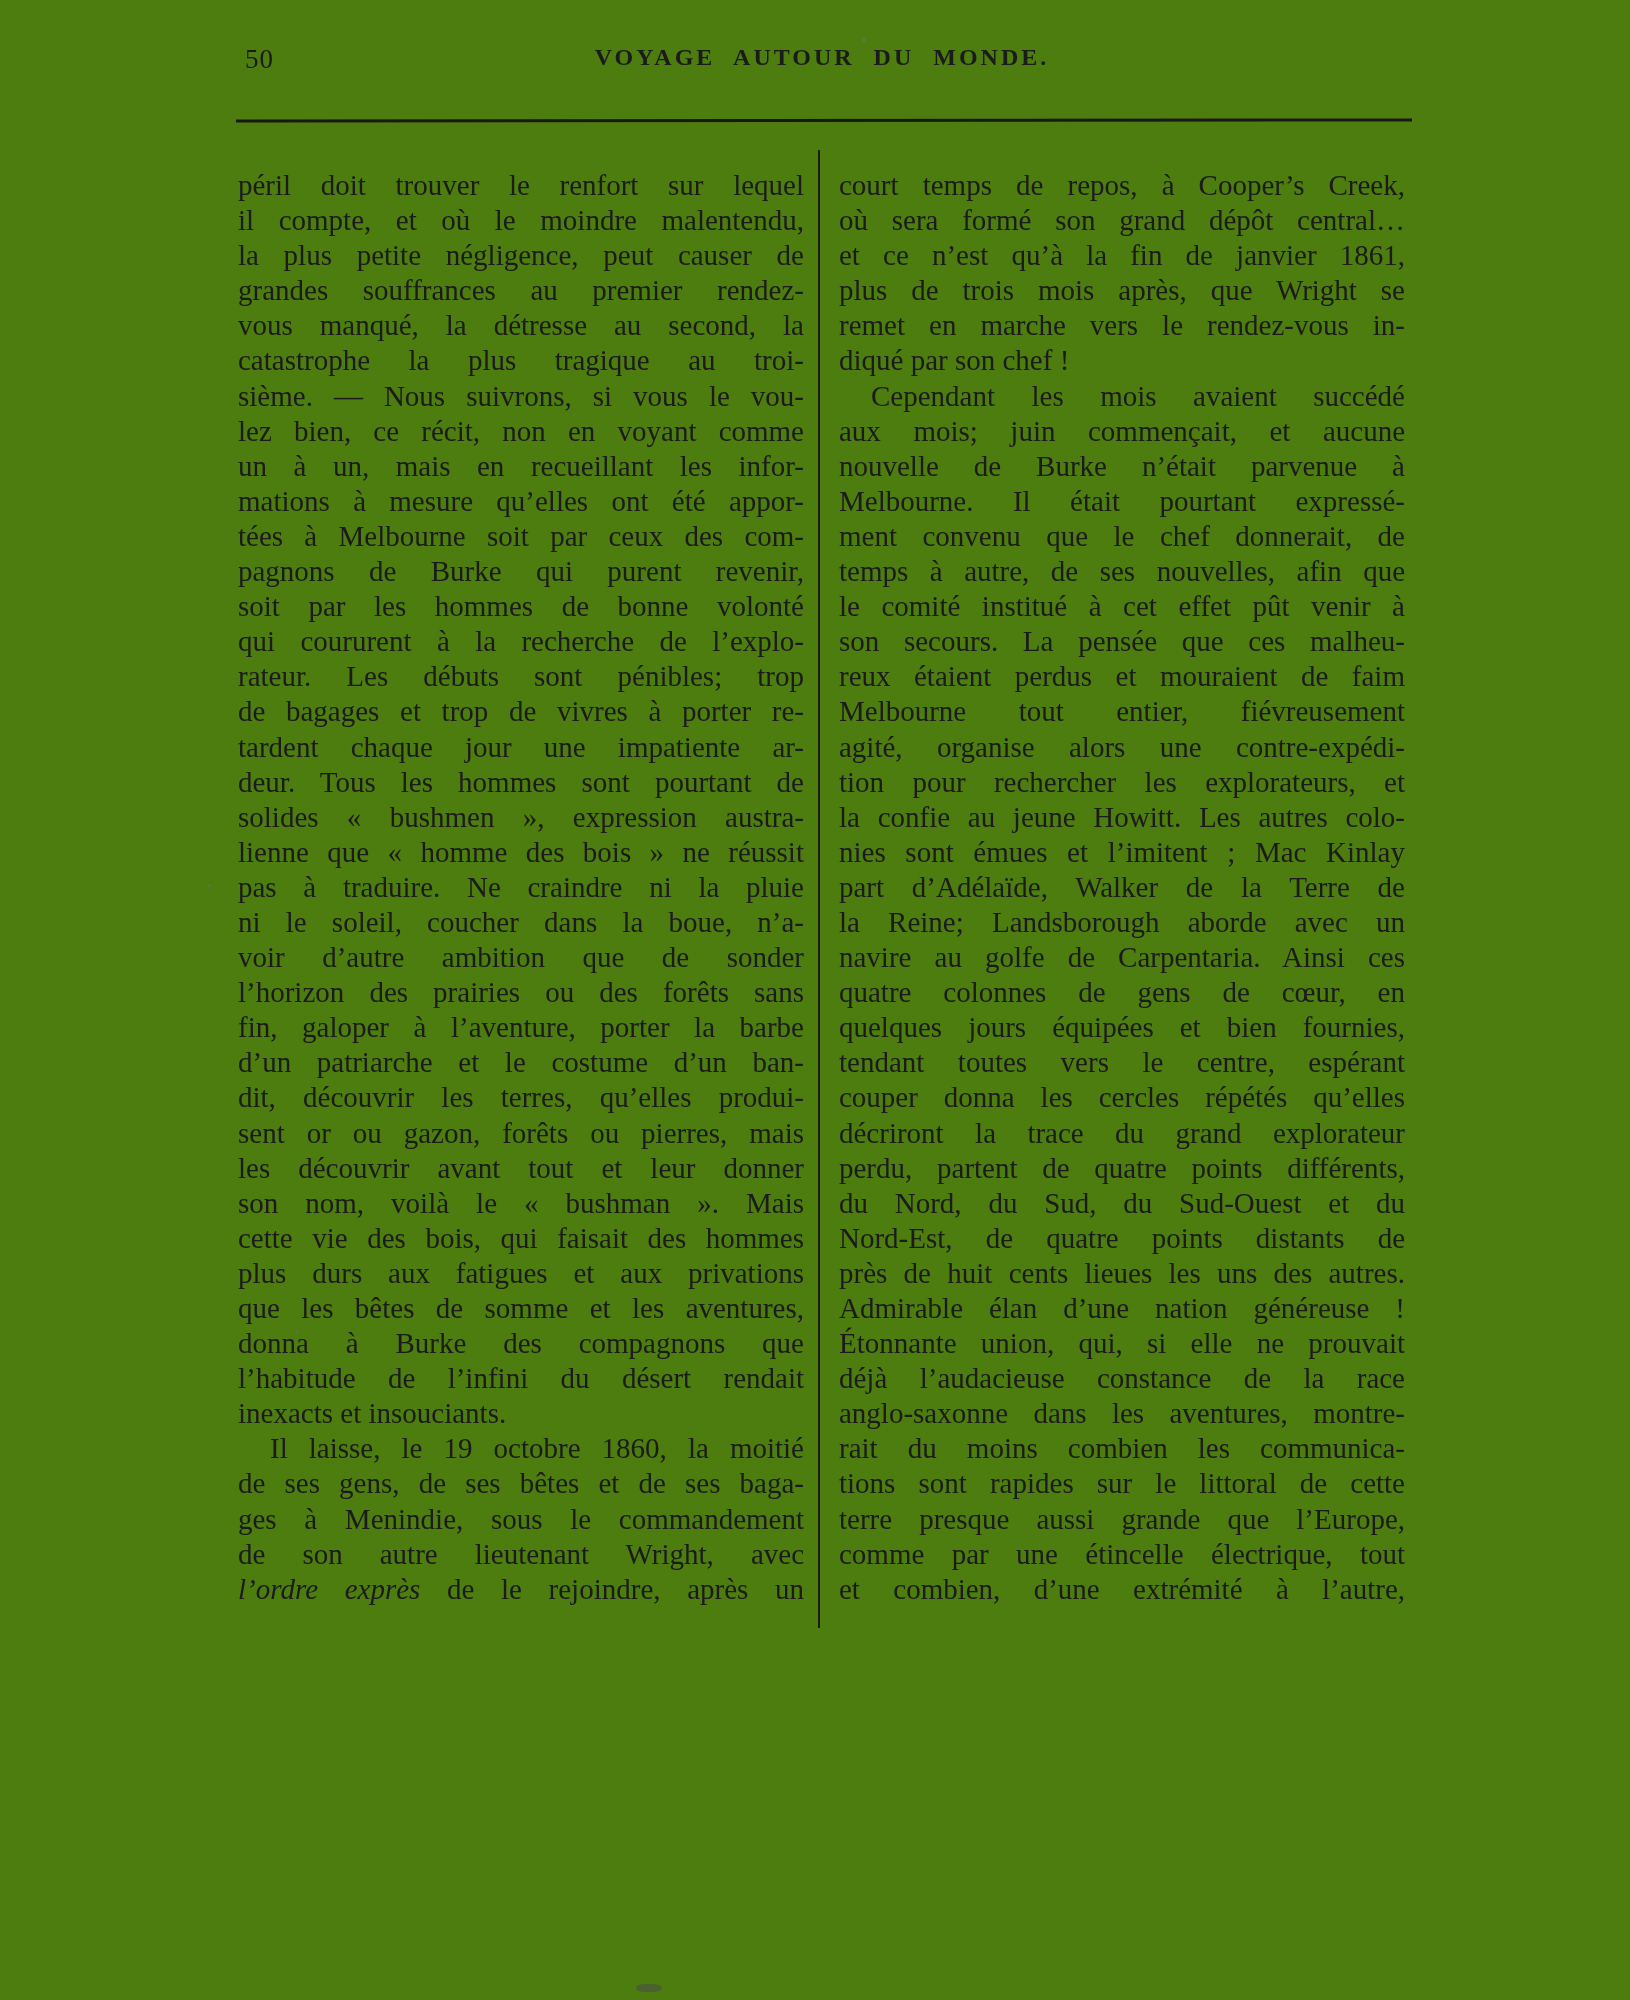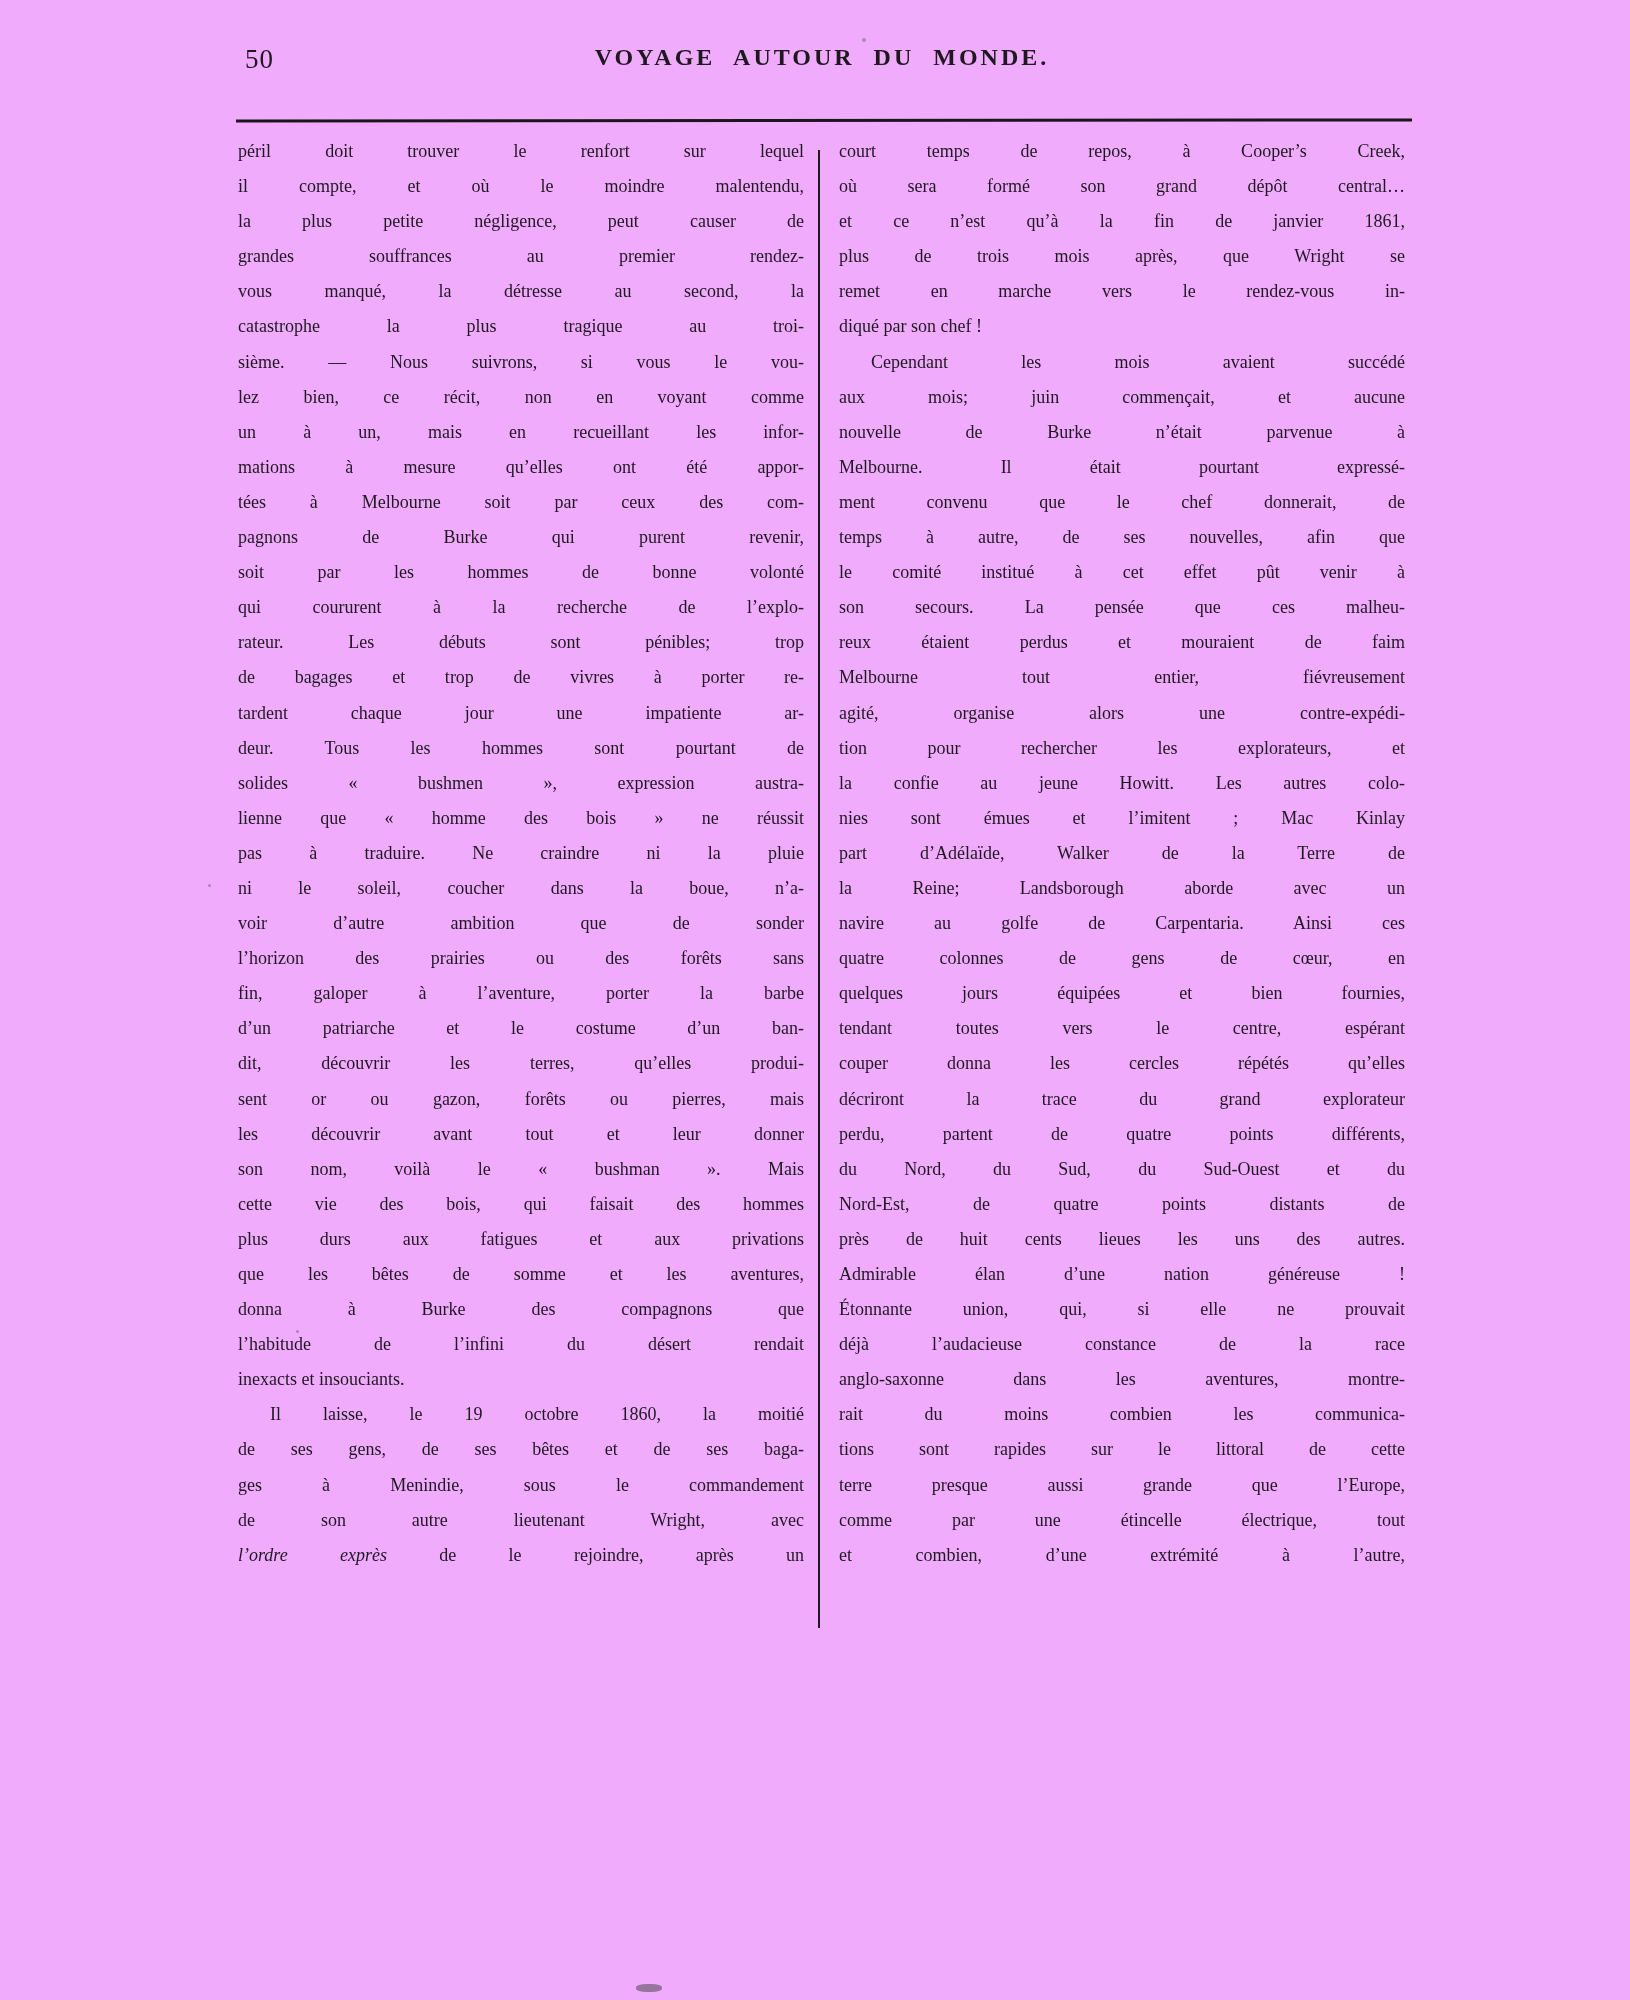--- a/index.html
+++ b/index.html
@@ -1,20 +1,20 @@
 <!DOCTYPE html>
 <html><head>
 <meta charset="utf-8">
 <style>
   html, body { margin: 0; padding: 0; background: #ffffff; }
   .page {
     position: relative;
     width: 1630px;
     height: 2000px;
-    background: #f0abfc;
+    background: #4d7c0f;
     overflow: hidden;
     font-family: "Liberation Serif", "DejaVu Serif", serif;
     color: #1b1b1b;
   }
   .page-number {
     position: absolute;
     left: 245px;
     top: 44px;
     font-size: 27px;
     letter-spacing: 1px;
@@ -42,23 +42,23 @@
   .column-divider {
     position: absolute;
     left: 818px;
     top: 150px;
     width: 2px;
     height: 1478px;
     background: #1c1c1c;
   }
   .column {
     position: absolute;
-    top: 134px;
+    top: 168px;
     width: 566px;
-    font-size: 18px;
+    font-size: 29px;
   }
   .column.left  { left: 238px; }
   .column.right { left: 839px; }
   .line {
     height: 35.1px;
     line-height: 35.1px;
     text-align: justify;
     text-align-last: justify;
     overflow: hidden;
     white-space: normal;

